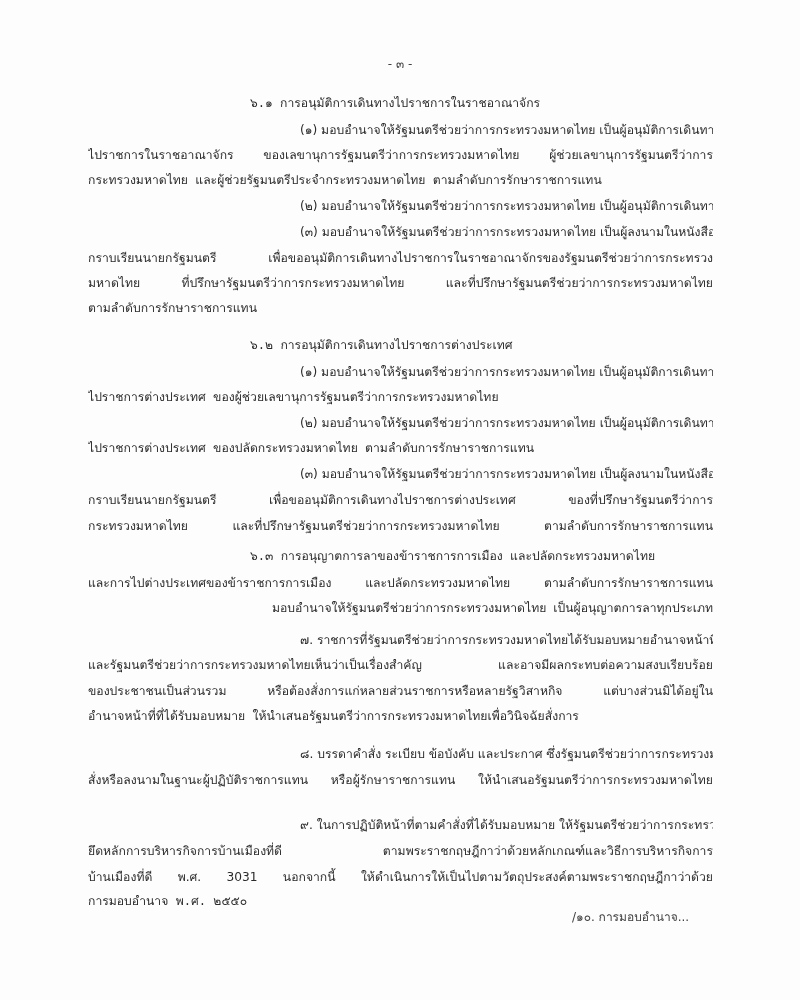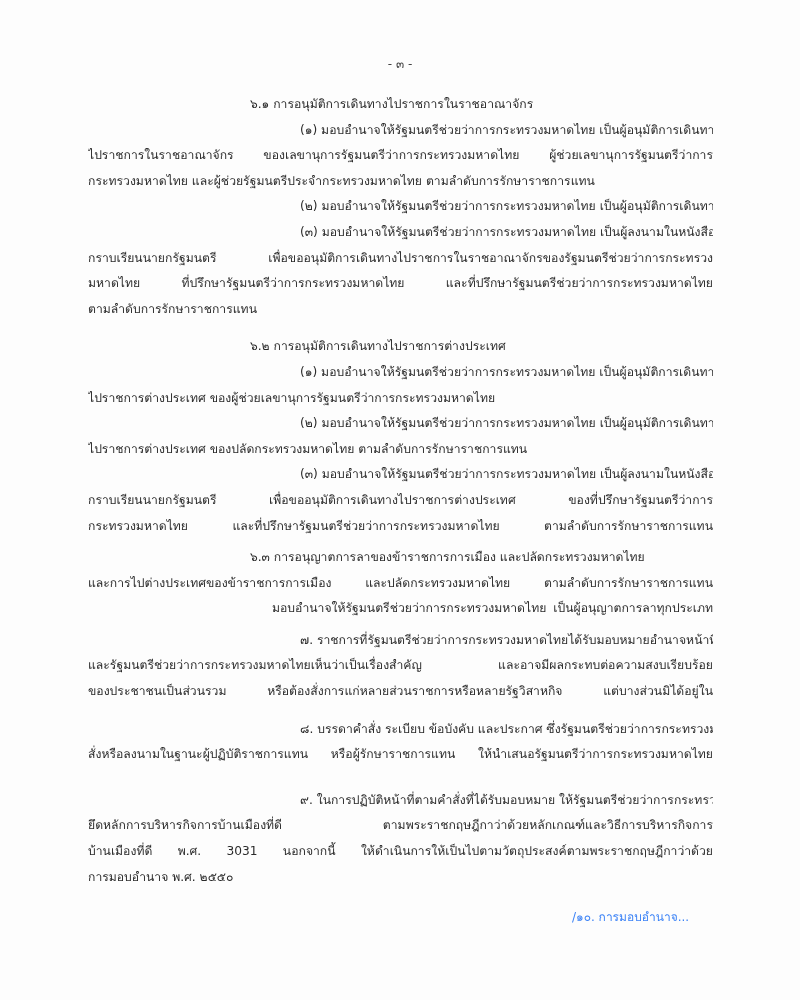--- a/index.html
+++ b/index.html
@@ -43,34 +43,35 @@
     .line {
       display: block;
       white-space: nowrap;
       text-align: justify;
       text-align-last: justify;
       height: 25.6px;
       overflow: hidden;
     }
     .line.last {
       text-align-last: left;
+      font-family: Liberation Mono, monospace;
     }
     .ind-h { padding-left: 162px; }
     .ind-item { padding-left: 212px; }
     .ind-63p { padding-left: 184px; }
     .ind-para { padding-left: 212px; }
     .gap-s { height: 6px; }
     .gap-m { height: 12px; }
     .gap-l { height: 20px; }
     .footer-next {
       position: absolute;
       left: 572px;
       top: 907px;
       font-size: 12px;
-      color: #3b82f6;
+      color: #404040;
     }
   </style>
 </head>
 <body>
 
 <div class="page">
 
   <div class="page-number">- ๓ -</div>
 
   <div class="body">
@@ -119,20 +120,21 @@
       <span class="line">และการไปต่างประเทศของข้าราชการการเมือง และปลัดกระทรวงมหาดไทย ตามลำดับการรักษาราชการแทน</span>
       <span class="line ind-63p">มอบอำนาจให้รัฐมนตรีช่วยว่าการกระทรวงมหาดไทย เป็นผู้อนุญาตการลาทุกประเภท</span>
     </div>
 
     <div class="gap-s"></div>
 
     <div>
       <span class="line ind-para">๗. ราชการที่รัฐมนตรีช่วยว่าการกระทรวงมหาดไทยได้รับมอบหมายอำนาจหน้าที่ตามคำสั่งนี้</span>
       <span class="line">และรัฐมนตรีช่วยว่าการกระทรวงมหาดไทยเห็นว่าเป็นเรื่องสำคัญ และอาจมีผลกระทบต่อความสงบเรียบร้อย</span>
       <span class="line">ของประชาชนเป็นส่วนรวม หรือต้องสั่งการแก่หลายส่วนราชการหรือหลายรัฐวิสาหกิจ แต่บางส่วนมิได้อยู่ใน</span>
+      <span class="line last">อำนาจหน้าที่ที่ได้รับมอบหมาย ให้นำเสนอรัฐมนตรีว่าการกระทรวงมหาดไทยเพื่อวินิจฉัยสั่งการ</span>
     </div>
 
     <div class="gap-m"></div>
 
     <div>
       <span class="line ind-para">๘. บรรดาคำสั่ง ระเบียบ ข้อบังคับ และประกาศ ซึ่งรัฐมนตรีช่วยว่าการกระทรวงมหาดไทย</span>
       <span class="line">สั่งหรือลงนามในฐานะผู้ปฏิบัติราชการแทน หรือผู้รักษาราชการแทน ให้นำเสนอรัฐมนตรีว่าการกระทรวงมหาดไทย</span>
     </div>
 
     <div class="gap-l"></div>

